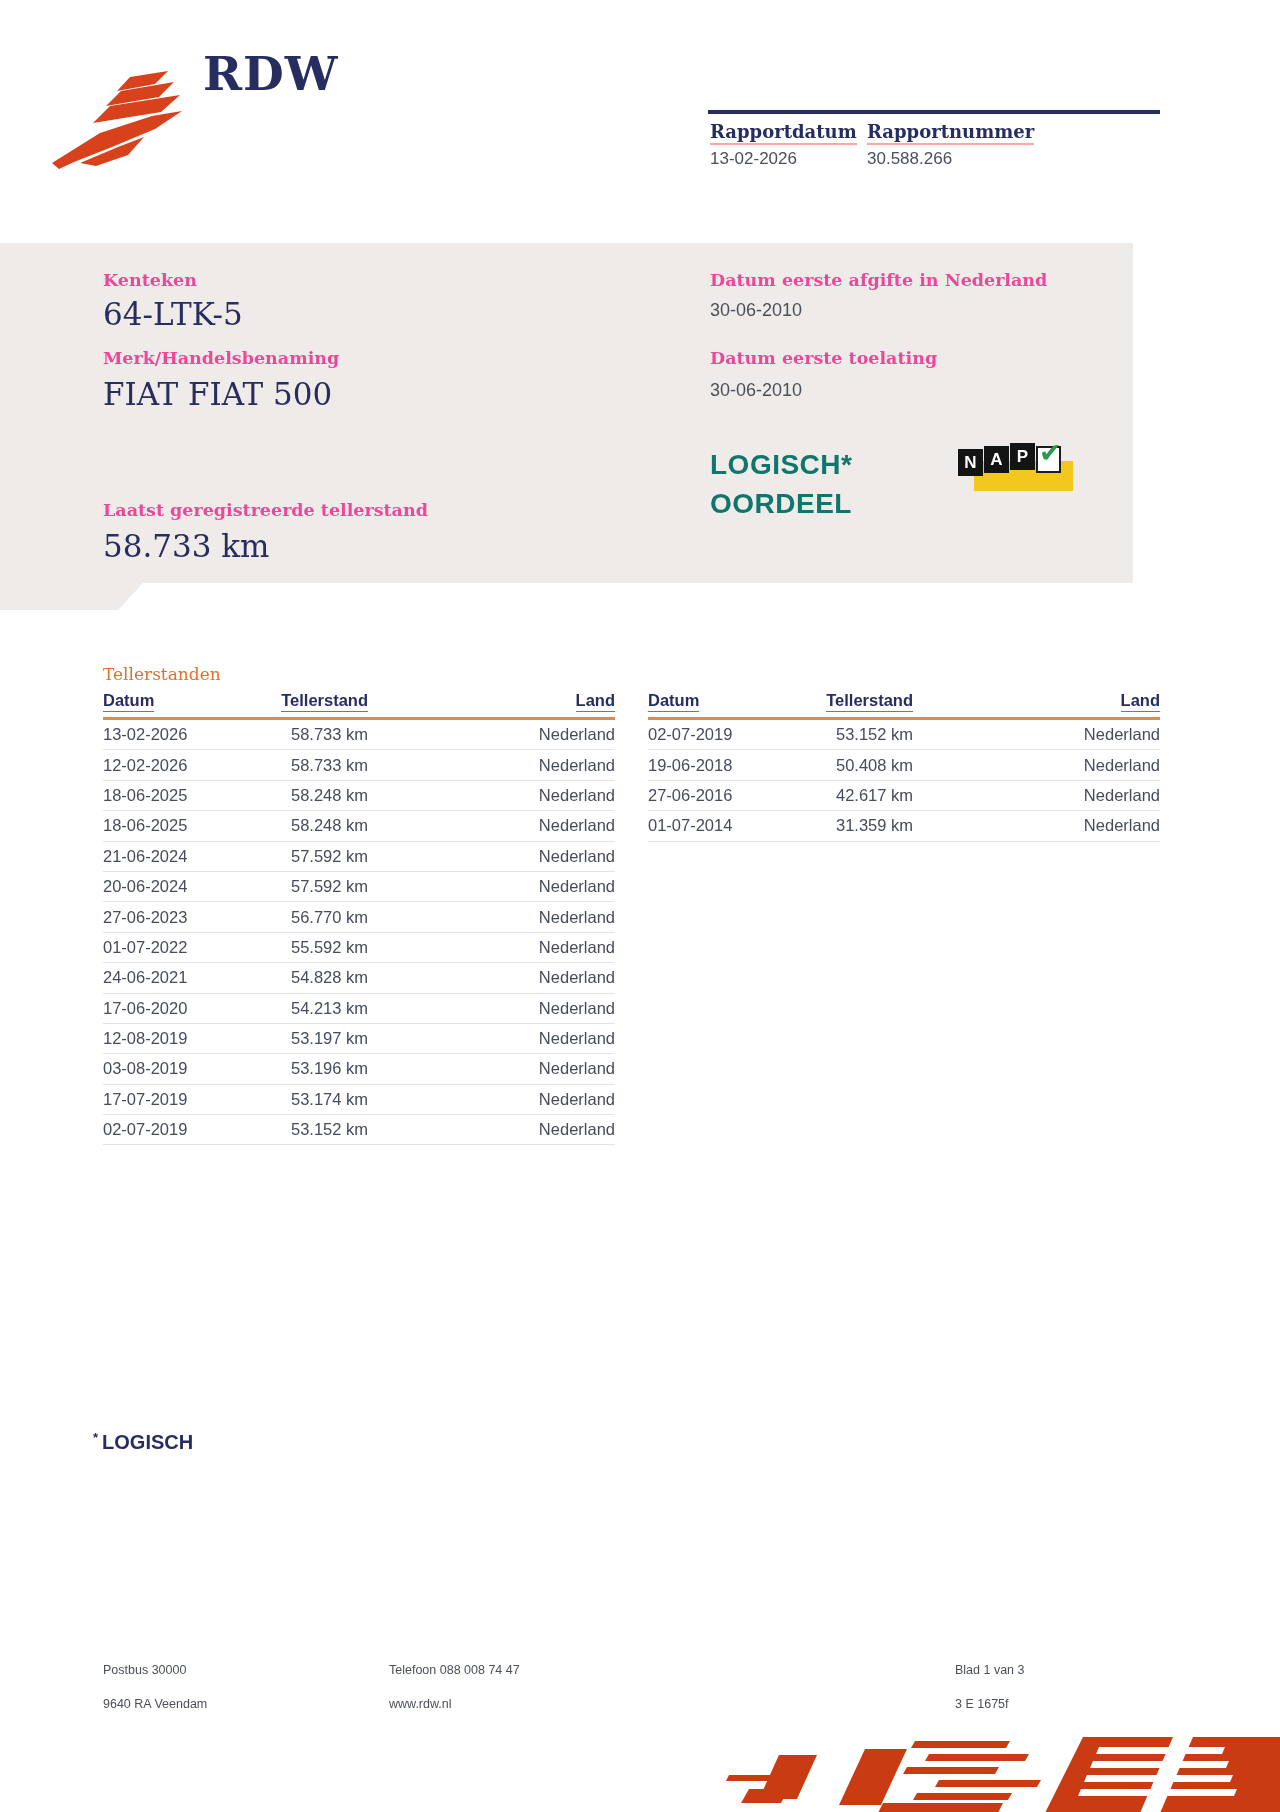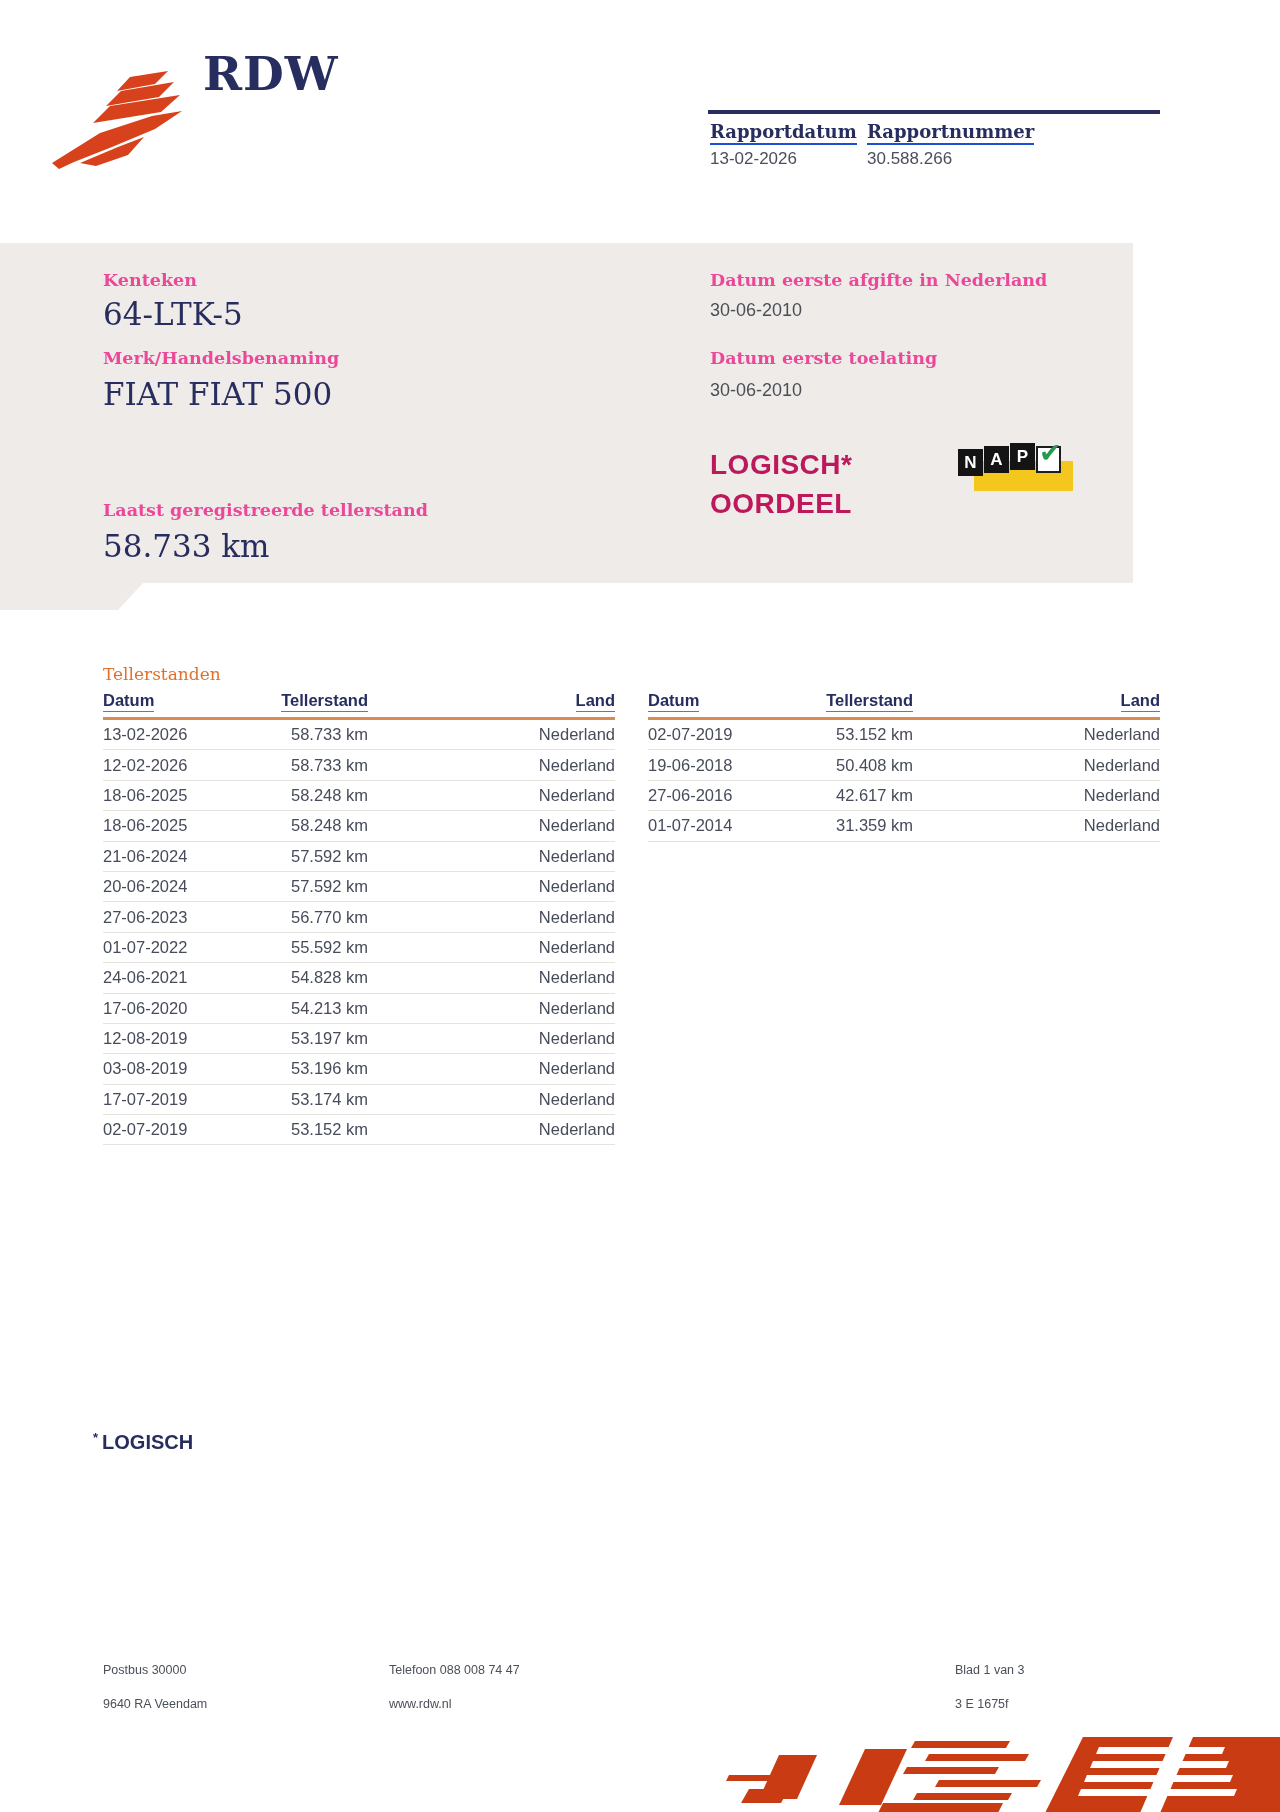--- a/index.html
+++ b/index.html
@@ -6,31 +6,31 @@
   html,body { background:#ffffff; }
   .page { position:relative; width:1280px; height:1812px; background:#ffffff; overflow:hidden;
           font-family:"Liberation Sans","DejaVu Sans",sans-serif;padding-left:34px; }
   .abs { position:absolute; }
   .serif { font-family:"DejaVu Serif","Liberation Serif",serif; }
 
   
   .wordmark { left:203px; top:46px; font-size:47px; font-weight:bold; color:#272D5E; letter-spacing:1px; }
   .doc-title { left:708px; top:52px; font-size:38px; font-weight:bold; color:#E07B2F; letter-spacing:0px; }
   .title-rule { left:708px; top:110px; width:452px; height:4px; background:#272D5E; }
-  .meta-label { font-size:18px; font-weight:bold; color:#272D5E; border-bottom:2px solid #1d4ed8; padding-bottom:1px; display:inline-block; }
+  .meta-label { font-size:18px; font-weight:bold; color:#272D5E; border-bottom:2px solid #fca5a5; padding-bottom:1px; display:inline-block; }
   .meta-value { font-size:17px; color:#4A4F5B; }
 
   
   .gray-panel { left:0; top:243px; width:1133px; height:367px; background:#EFEBE8;
     clip-path: polygon(0 0, 1133px 0, 1133px 340px, 143px 340px, 118px 367px, 0 367px); }
 
   .olabel { font-size:17.5px; font-weight:bold; color:#ec4899; }
   .bigval { font-size:31px; color:#272D5E; }
   .midval { font-size:18px; color:#4B5058; }
-  .oordeel { font-size:28px; line-height:39px; font-weight:bold; color:#be185d; letter-spacing:0.5px; }
+  .oordeel { font-size:28px; line-height:39px; font-weight:bold; color:#0f766e; letter-spacing:0.5px; }
 
   
   .nap { left:958px; top:441px; width:120px; height:54px; }
   .nap-yellow { position:absolute; left:16px; top:20px; width:99px; height:30px; background:#F3C71E; }
   .nap-box { position:absolute; width:25px; height:27px; background:#141414; color:#ffffff;
              font-weight:bold; font-size:17px; display:flex; align-items:center; justify-content:center; }
   .nap-check-box { position:absolute; width:25px; height:27px; background:#ffffff; border:2px solid #1d1d1d; }
   .nap-check { position:absolute; left:1px; top:-8px; font-size:27px; font-weight:bold; color:#28994E; line-height:27px; }
 
   

